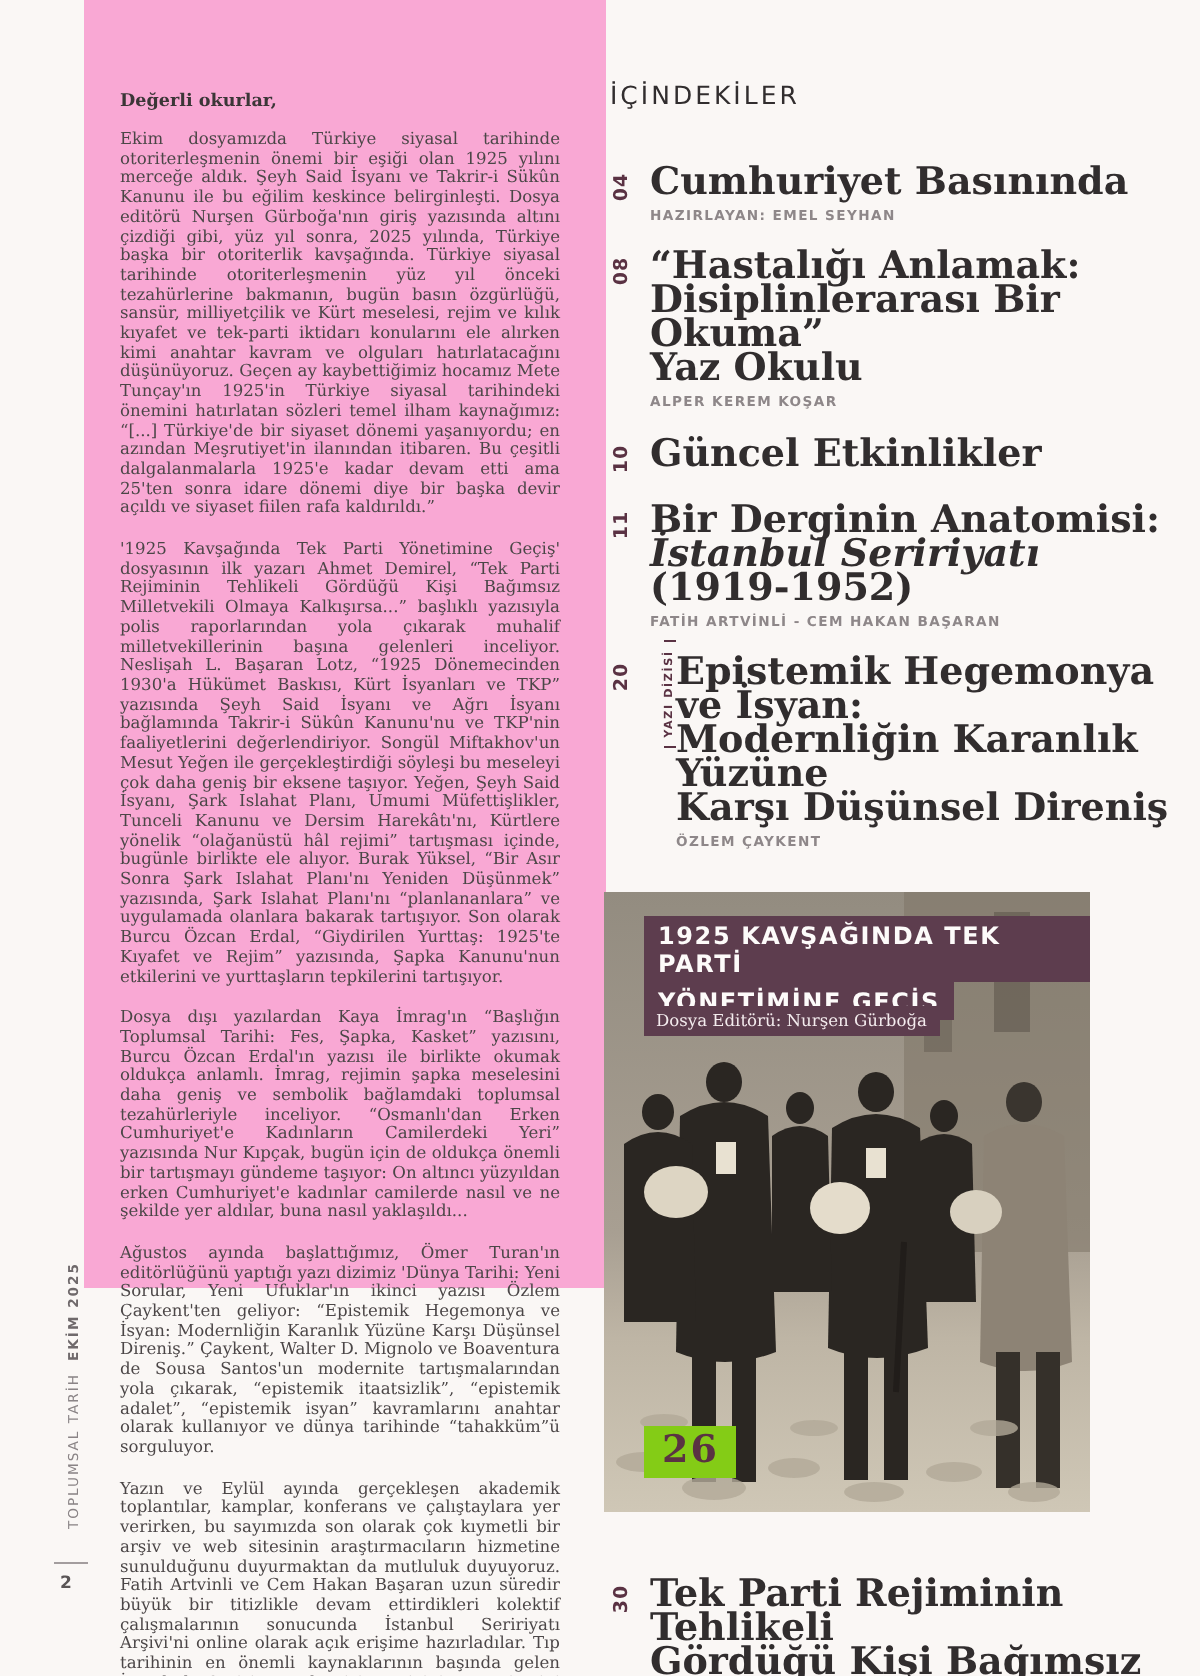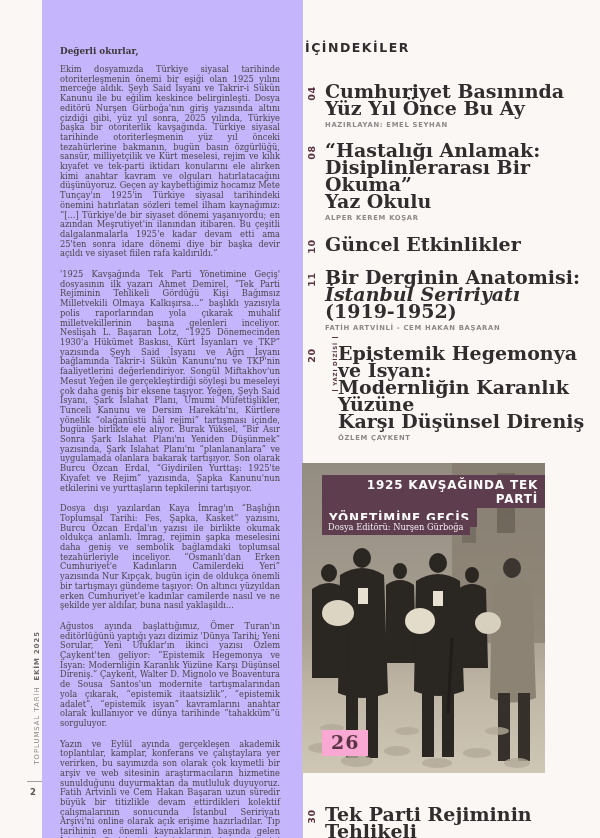--- a/index.html
+++ b/index.html
@@ -1,38 +1,38 @@
 <!DOCTYPE html>
 <html><head>
 <meta charset="utf-8">
 <style>
   html,body{margin:0;padding:0;}
   .page{position:relative;width:600px;height:838px;background:#faf7f5;overflow:hidden;
         font-family:"DejaVu Serif","Liberation Serif",serif;}
 
   
-  .gray-panel{position:absolute;left:42px;top:0;width:261px;height:838px;background:#c4b5fd;}
+  .gray-panel{position:absolute;left:42px;top:0;width:261px;height:644px;background:#f9a8d4;}
   .editorial{position:absolute;left:18px;top:46px;width:236px;color:#4b4647;}
   .greeting{font-weight:bold;font-size:8.8px;color:#3b3637;margin:0 0 9px 0;}
   .editorial p{font-size:8.3px;line-height:9.7px;text-align:justify;margin:0 16px 11px 0;}
 
   
   .spine{position:absolute;left:-41px;top:705px;width:160px;height:12px;
          transform:rotate(-90deg);transform-origin:center;
          font-family:"DejaVu Sans","Liberation Sans",sans-serif;
          font-size:6.8px;letter-spacing:1px;color:#8a8486;white-space:nowrap;text-align:right;}
   .spine b{color:#6f696b;margin-left:6px;}
   .folio-rule{position:absolute;left:27px;top:781px;width:17px;height:1px;background:#a39d9e;}
   .folio{position:absolute;left:30px;top:787px;font-family:"DejaVu Sans","Liberation Sans",sans-serif;
          font-size:8.5px;font-weight:bold;color:#5a5556;}
 
   
   .toc{position:absolute;left:305px;top:0;width:282px;}
   .toc-header{margin-top:40px;font-family:"DejaVu Sans","Liberation Sans",sans-serif;
-              font-size:12.5px;font-weight:bold;letter-spacing:1.5px;color:#312d2e;}
+              font-size:12.5px;font-weight:normal;letter-spacing:1.5px;color:#312d2e;}
   .entry{position:relative;padding-left:20px;color:#312d2e;}
   .entry .num{position:absolute;left:-6px;top:5px;width:24px;text-align:center;
               transform:rotate(-90deg);transform-origin:center;
               font-family:"DejaVu Sans","Liberation Sans",sans-serif;
               font-size:9.5px;font-weight:bold;letter-spacing:0.5px;color:#5a3243;}
   .title{font-size:19px;line-height:17px;font-weight:bold;}
   .title i{font-style:italic;}
   .author{margin-top:4px;font-family:"DejaVu Sans","Liberation Sans",sans-serif;
           font-size:6.8px;font-weight:bold;letter-spacing:0.7px;color:#8e8789;}
   .e04{margin-top:28px;} .e08{margin-top:13px;} .e10{margin-top:14px;}
@@ -42,24 +42,24 @@
           font-family:"DejaVu Sans","Liberation Sans",sans-serif;
           font-size:5.6px;font-weight:bold;letter-spacing:0.8px;color:#5a3243;
           border-left:1px solid #5a3243;border-right:1px solid #5a3243;padding:0 3px;}
 
   
   .cover{position:relative;margin:21px 0 0 -3px;width:243px;height:310px;background:#a59d92;}
   .cover svg{display:block;}
   .banner{position:absolute;left:20px;top:12px;}
   .banner span{display:table;background:#5d3d4e;color:#fdfbfa;
                font-family:"DejaVu Sans","Liberation Sans",sans-serif;
-               font-size:12px;font-weight:bold;letter-spacing:0.8px;padding:3px 7px 2px 7px;text-align:right;}
+               font-size:12px;font-weight:bold;letter-spacing:0.8px;padding:3px 7px 2px 7px;}
   .editor-strip{position:absolute;left:20px;top:57px;background:#5d3d4e;color:#f4ecee;
                 font-size:8.3px;font-weight:normal;padding:2px 6px 3px 6px;}
-  .badge{position:absolute;left:20px;bottom:17px;background:#f9a8d4;color:#5a3243;
+  .badge{position:absolute;left:20px;bottom:17px;background:#84cc16;color:#5a3243;
          font-size:19px;font-weight:bold;padding:1px 9px 3px 9px;letter-spacing:1px;}
 </style>
 </head>
 <body>
 
 <div class="page">
 
   <div class="spine">
     <span>TOPLUMSAL TARİH</span><b>EKİM 2025</b>
   </div>
@@ -78,21 +78,20 @@
     </div>
   </div>
 
   <div class="toc">
     <div class="toc-header">İÇİNDEKİLER</div>
 
     <div class="entry e04">
       <span class="num">04</span>
       <div class="title">
         <div>Cumhuriyet Basınında</div>
-        <div>Yüz Yıl Önce Bu Ay</div>
       </div>
       <div class="author">HAZIRLAYAN: EMEL SEYHAN</div>
     </div>
 
     <div class="entry e08">
       <span class="num">08</span>
       <div class="title">
         <div>“Hastalığı Anlamak:</div>
         <div>Disiplinlerarası Bir Okuma”</div>
         <div>Yaz Okulu</div>

